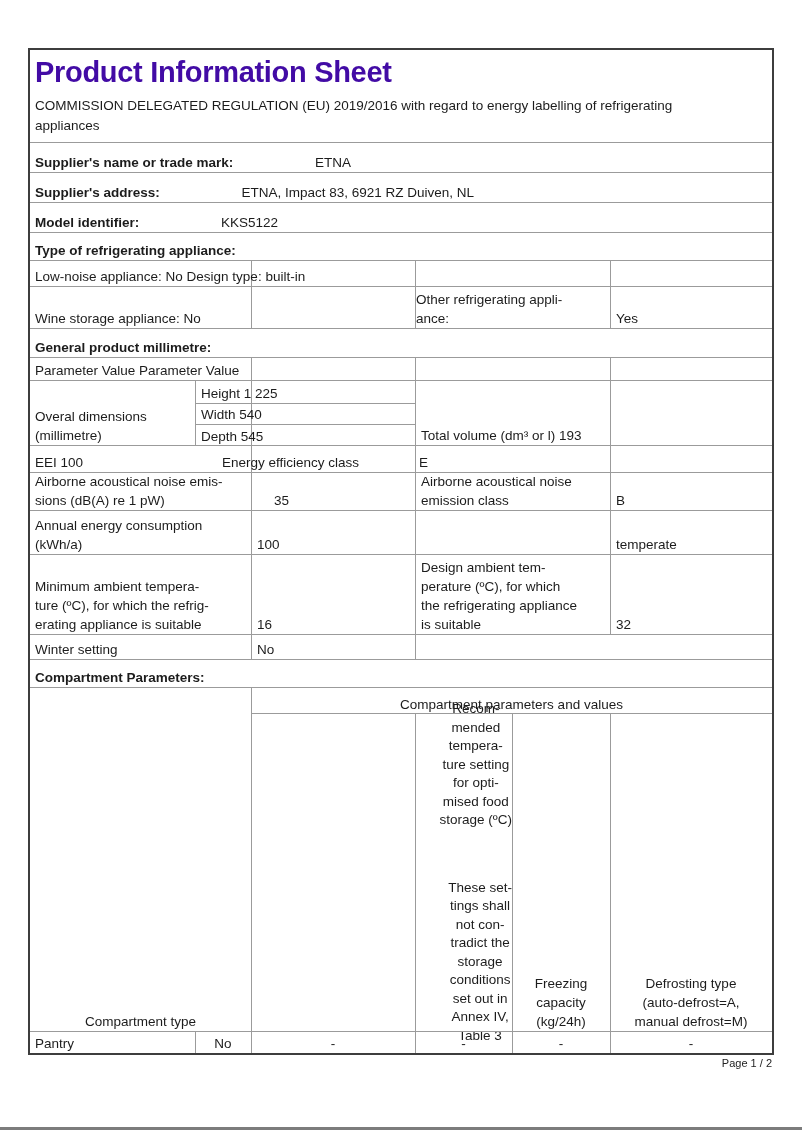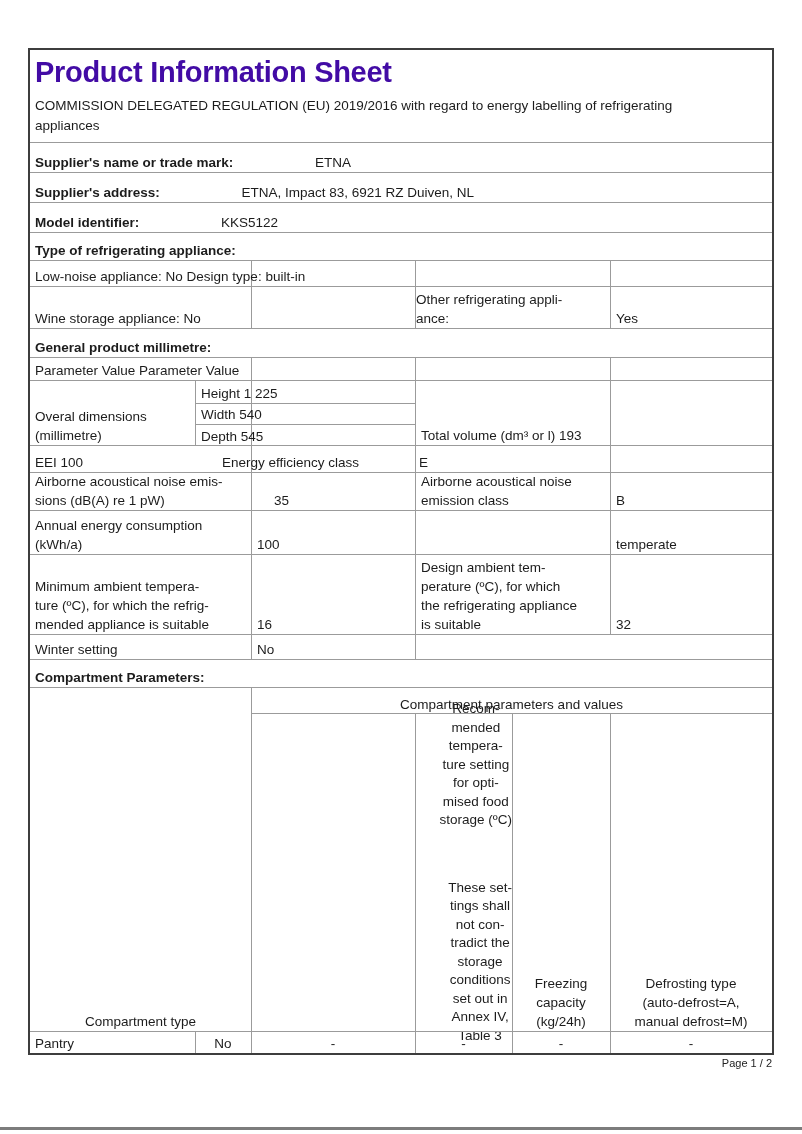--- a/index.html
+++ b/index.html
@@ -169,21 +169,21 @@
       <div class="cell" style="left:227px; width:155px;">100</div>
       <div class="cell" style="left:586px; width:156px;">temperate</div>
     </div>
 
     <div class="row" style="height:80px;">
       <div class="vsep s2"></div>
       <div class="vsep s3"></div>
       <div class="vsep s5"></div>
       <div class="cell pad" style="left:0; width:221px;">Minimum ambient tempera-
 ture (ºC), for which the refrig-
-mended appliance is suitable</div>
+erating appliance is suitable</div>
       <div class="cell" style="left:227px; width:155px;">16</div>
       <div class="cell" style="left:391px; width:185px;">Design ambient tem-
 perature (ºC), for which
 the refrigerating appliance
 is suitable</div>
       <div class="cell" style="left:586px; width:156px;">32</div>
     </div>
 
     <div class="row" style="height:25px;">
       <div class="vsep s2"></div>

